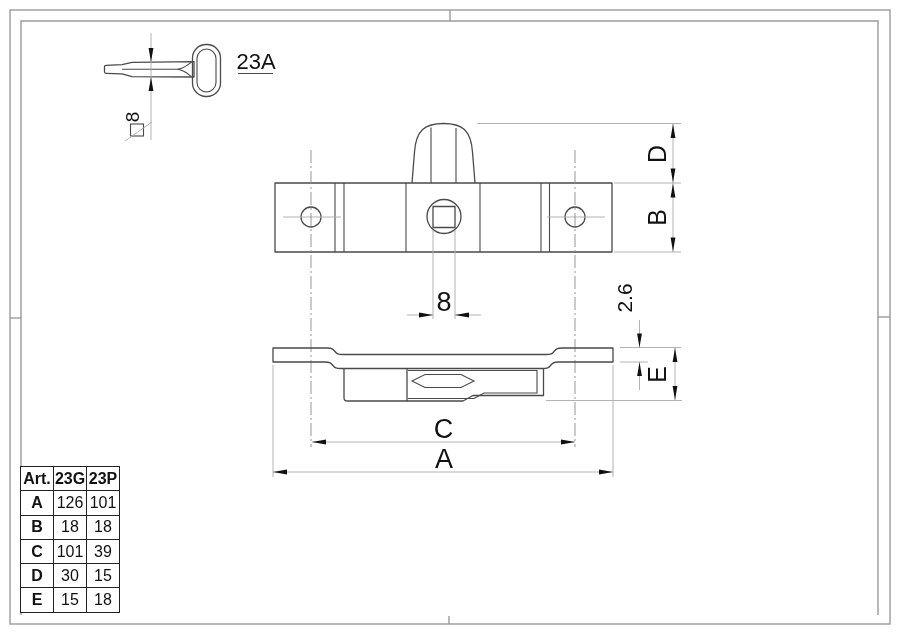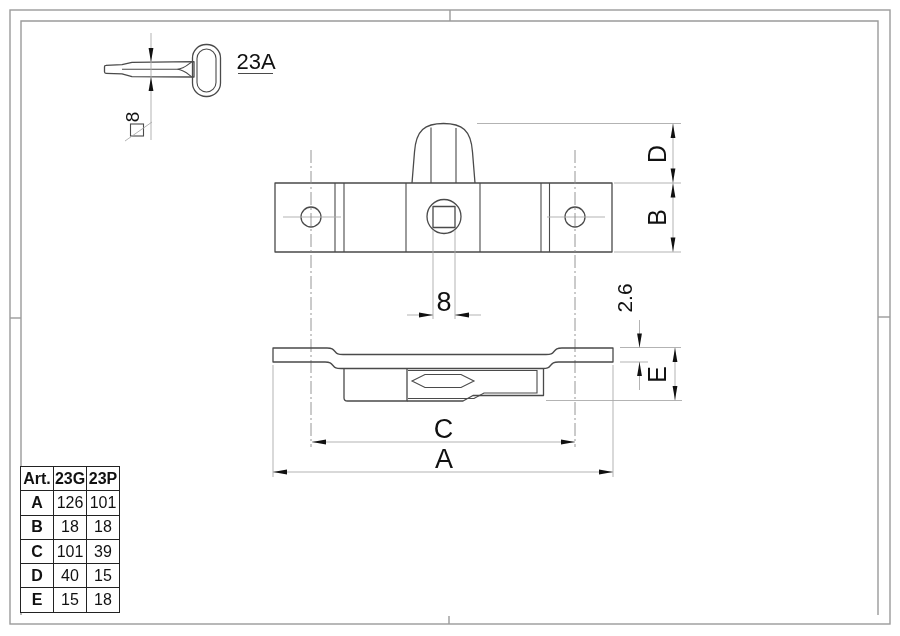--- a/index.html
+++ b/index.html
@@ -178,21 +178,21 @@
         <td>18</td>
         <td>18</td>
       </tr>
       <tr>
         <th>C</th>
         <td>101</td>
         <td>39</td>
       </tr>
       <tr>
         <th>D</th>
-        <td>40</td>
+        <td>30</td>
         <td>15</td>
       </tr>
       <tr>
         <th>E</th>
         <td>15</td>
         <td>18</td>
       </tr>
     </tbody>
   </table>
 </div>

